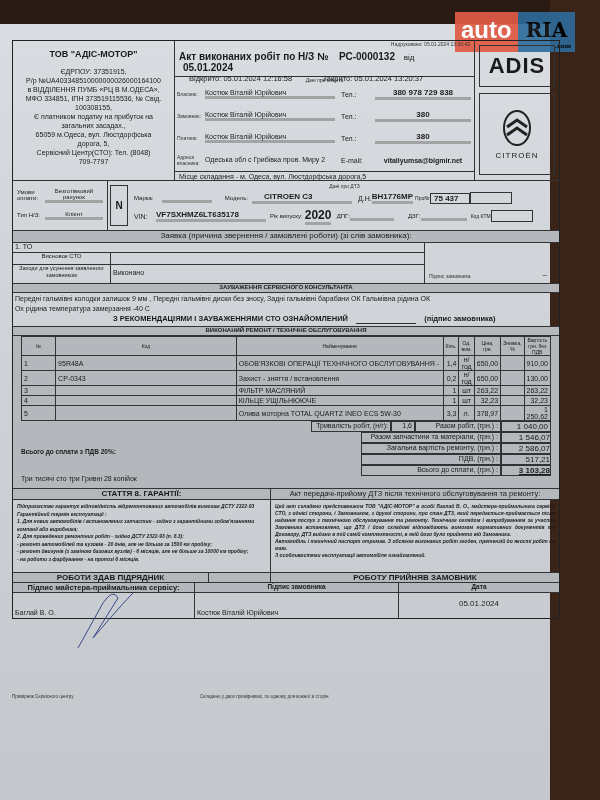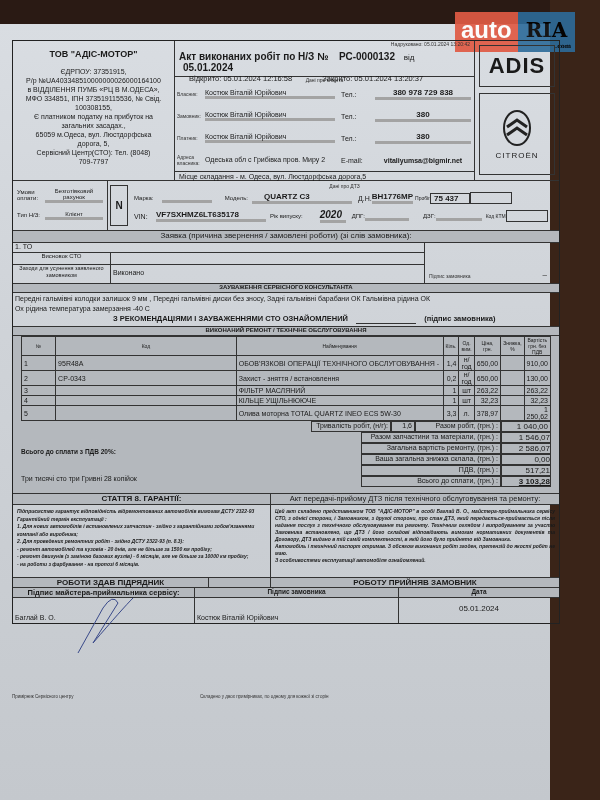--- a/index.html
+++ b/index.html
@@ -123,32 +123,32 @@
         <span class="line center" style="flex:1;">Клієнт</span>
       </div>
     </div>
     <div class="b center bold" style="width:18px;margin:4px 2px;font-size:10px;display:flex;align-items:center;justify-content:center;">N</div>
     <div style="flex:1;padding:2px 4px;position:relative;">
       <div class="small center">Дані про ДТЗ</div>
       <div class="row" style="height:18px;align-items:center;">
         <span style="width:28px;">Марка:</span>
         <span class="line" style="width:50px;">&nbsp;</span>
         <span style="width:36px;text-align:right;margin-right:4px;">Модель:</span>
-        <span class="line bold" style="width:100px;font-size:8px;padding-left:12px;">QUARTZ C3</span>
+        <span class="line bold" style="width:100px;font-size:8px;padding-left:12px;">CITROEN C3</span>
         <span style="font-size:7px;margin-left:6px;">Д.Н.</span>
         <span class="line bold" style="font-size:8px;">BH1776MP</span>
         <span style="font-size:5px;margin-left:2px;">Пробіг</span>
         <span class="b bold" style="width:40px;font-size:8px;padding-left:3px;">75 437</span>
         <span class="b" style="width:42px;height:12px;"></span>
       </div>
       <div class="row" style="height:18px;align-items:center;">
         <span style="width:22px;font-size:7px;">VIN:</span>
         <span class="line bold" style="width:110px;font-size:8px;">VF7SXHMZ6LT635178</span>
         <span style="margin-left:4px;">Рік випуску:</span>
-        <span class="line bold" style="width:26px;font-size:10px;margin-left:17px;font-style:italic;">2020</span>
+        <span class="line bold" style="width:26px;font-size:12px;margin-left:2px;">2020</span>
         <span style="margin-left:6px;">ДПГ:</span>
         <span class="line" style="width:44px;">&nbsp;</span>
         <span style="margin-left:14px;">ДЗГ:</span>
         <span class="line" style="width:46px;">&nbsp;</span>
         <span style="margin-left:4px;font-size:5px;">Код КТМ</span>
         <span class="b" style="width:42px;height:12px;"></span>
       </div>
     </div>
   </div>
 
@@ -265,24 +265,20 @@
       <div style="width:190px;">
         <div class="row">
             <span class="b" style="flex:1;text-align:right;padding-right:2px;">Разом запчастини та матеріали, (грн.) :</span>
             <span class="b num" style="width:50px;font-size:8px;">1 546,07</span>
           </div>
         <div class="row">
             <span class="b" style="flex:1;text-align:right;padding-right:2px;">Загальна вартість ремонту, (грн.) :</span>
             <span class="b num" style="width:50px;font-size:8px;">2 586,07</span>
           </div>
         <div class="row">
-            <span class="b" style="flex:1;text-align:right;padding-right:2px;">Ваша загальна знижка склала, (грн.) :</span>
-            <span class="b num" style="width:50px;font-size:8px;">0,00</span>
-          </div>
-        <div class="row">
             <span class="b" style="flex:1;text-align:right;padding-right:2px;">ПДВ, (грн.) :</span>
             <span class="b num" style="width:50px;font-size:8px;">517,21</span>
           </div>
         <div class="row">
             <span class="b" style="flex:1;text-align:right;padding-right:2px;">Всього до сплати, (грн.) :</span>
             <span class="b num bold" style="width:50px;font-size:8px;text-decoration:underline;">3 103,28</span>
           </div>
       </div>
     </div>
   </div>

